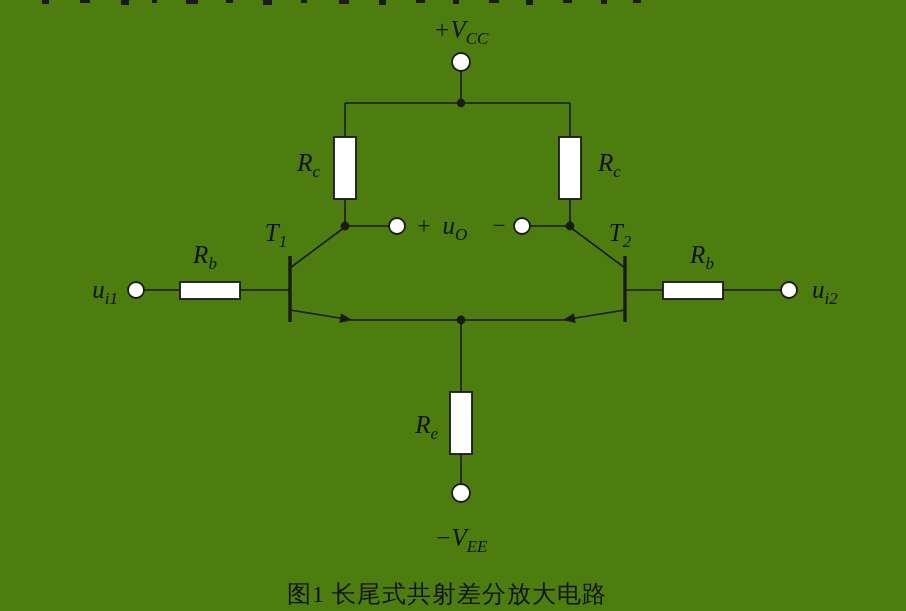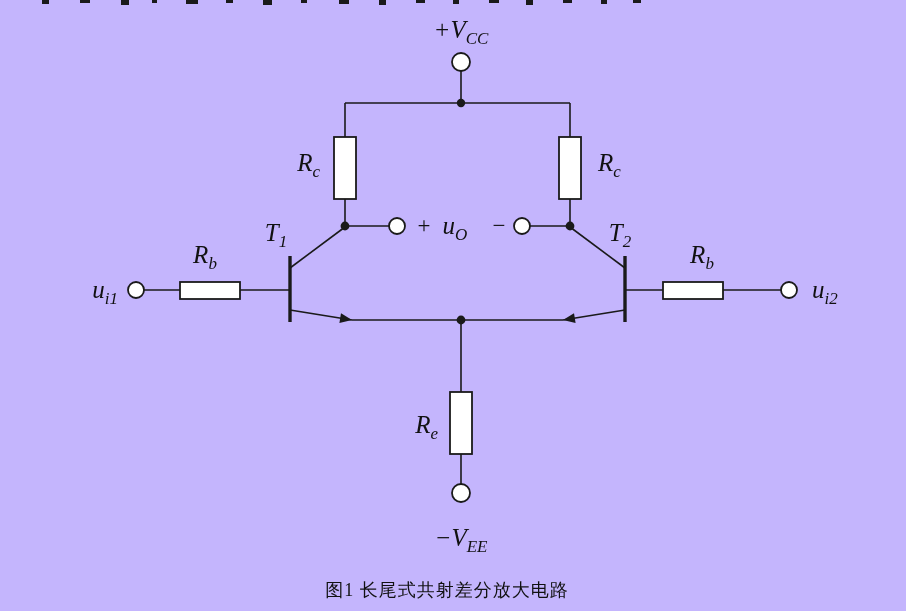--- a/index.html
+++ b/index.html
@@ -4,21 +4,21 @@
 <style>
   html, body {
     margin: 0;
     padding: 0;
     background: #ffffff;
   }
   .stage {
     position: relative;
     width: 906px;
     height: 611px;
-    background: #c4b5fd;
+    background: #4d7c0f;
     overflow: hidden;
     font-family: "Liberation Serif", serif;
   }
   svg.circuit {
     position: absolute;
     left: 0;
     top: 0;
   }
   .wire {
     stroke: #1a1a1a;
@@ -66,21 +66,21 @@
     font-size: 23px;
     fill: #111111;
   }
   .caption {
     position: absolute;
     left: 0;
     top: 578px;
     width: 894px;
     text-align: center;
     font-family: "Liberation Serif", serif;
-    font-size: 18px;
+    font-size: 24px;
     color: #111111;
     letter-spacing: 1px;
   }
 </style>
 </head>
 <body>
 
 <div class="stage">
 
   <svg class="circuit" width="906" height="611" viewBox="0 0 906 611">

